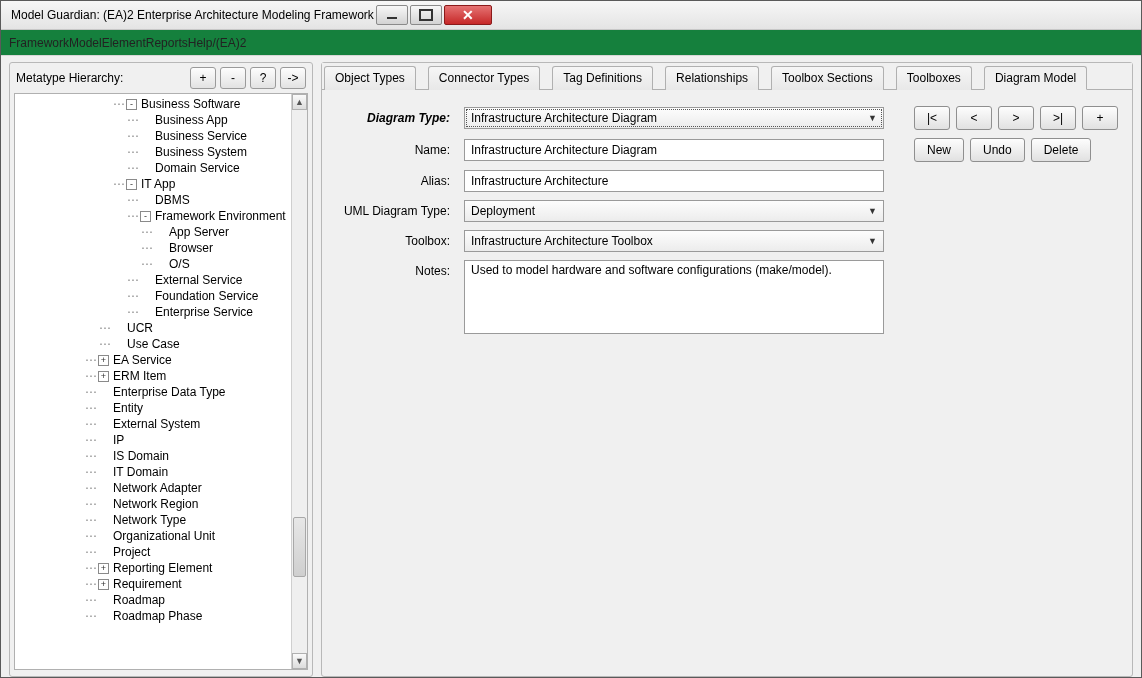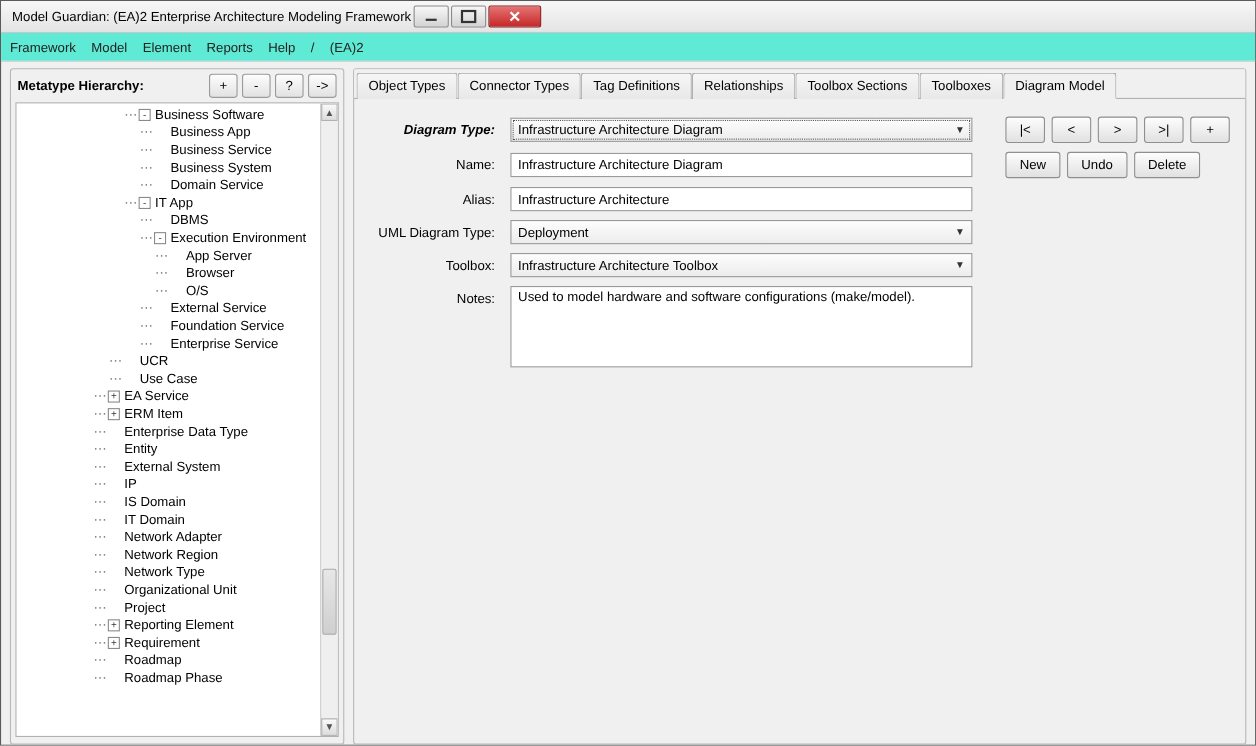--- a/index.html
+++ b/index.html
@@ -4,39 +4,39 @@
 <style>
 * { box-sizing: border-box; font-family: "Segoe UI", Tahoma, sans-serif; font-size: 12px; }
 html, body { margin: 0; padding: 0; width: 1142px; height: 678px; background: #fff; overflow: hidden; }
 .window { width: 1142px; height: 678px; border: 1px solid #5a5a5a; background: #f0f0f0; display: flex; flex-direction: column; }
 .titlebar { height: 29px; background: linear-gradient(#f7f7f7,#e4e4e4); border-bottom: 1px solid #c7c7c7; display: flex; align-items: center; padding: 0 2px 0 10px; }
 .winbtns { display: flex; gap: 0; }
 .winbtn { width: 32px; height: 20px; border: 1px solid #8a8a8a; border-radius: 2px; background: linear-gradient(#f7f7f7,#d3d3d3); display:flex; align-items:center; justify-content:center; margin-left:2px; }
 .winbtn.min::before { content:""; width:10px; height:2px; background:#333; margin-top:6px; }
 .winbtn.max::before { content:""; width:10px; height:8px; border:2px solid #333; }
 .winbtn.close { width:48px; background: linear-gradient(#e57373,#c62828); border-color:#8a1a1a; color:#fff; font-weight:bold; font-size:14px; }
-.menubar { height: 26px; display:flex; align-items:center; padding: 0 8px; gap: 14px; border-bottom:1px solid #d7d7d7; background:#5eead4; }
+.menubar { height: 26px; display:flex; align-items:center; padding: 0 8px; border-bottom:1px solid #d7d7d7; background:#15803d; }
 .menubar span { color:#222; cursor:default; }
 .body { flex:1; display:flex; padding: 6px 8px 0 8px; gap:8px; }
 .leftpanel { width: 336px; border:1px solid #b8b8b8; border-radius:3px; background:#f0f0f0; display:flex; flex-direction:column; }
 .left-header { display:flex; align-items:center; padding:4px 6px; gap:4px; }
-.left-header .lbl { flex:1;font-weight:bold; }
+.left-header .lbl { flex:1; }
 .sqbtn { width:26px; height:22px; border:1px solid #9a9a9a; border-radius:3px; background:linear-gradient(#fdfdfd,#e2e2e2); display:flex; align-items:center; justify-content:center; cursor:default; }
 .tree-wrap { flex:1; margin:0 4px 6px 4px; border:1px solid #b0b0b0; background:#fff; position:relative; overflow:hidden; }
 .tree { position:absolute; inset:0 16px 0 0; overflow:hidden; padding:2px 0; }
 .tree-row { height:16px; line-height:16px; white-space:nowrap; display:flex; align-items:center; color:#000; }
 .tree-row .exp { width:11px; height:11px; border:1px solid #8a8a8a; display:inline-flex; align-items:center; justify-content:center; margin:0 4px 0 0; font-size:9px; line-height:9px; color:#333; background:#fff; }
 .tree-row .dots { color:#888; display:inline-block; letter-spacing:1px; }
 .vscroll { position:absolute; top:0; right:0; bottom:0; width:16px; background:#efefef; border-left:1px solid #cfcfcf; display:flex; flex-direction:column; }
 .vscroll .arrow { height:16px; border:1px solid #b0b0b0; background:linear-gradient(#fafafa,#dcdcdc); display:flex; align-items:center; justify-content:center; font-size:9px; color:#555; }
 .vscroll .track { flex:1; position:relative; }
 .vscroll .thumb { position:absolute; left:1px; right:1px; top:75%; height:60px; background:linear-gradient(#e7e7e7,#cfcfcf); border:1px solid #a8a8a8; border-radius:2px; }
 .rightpanel { flex:1; border:1px solid #b8b8b8; border-radius:3px; background:#f0f0f0; display:flex; flex-direction:column; }
 .tabs { display:flex; padding:2px 2px 0 2px; border-bottom:1px solid #b0b0b0; background:#f0f0f0; }
-.tab { padding:4px 10px; border:1px solid #b0b0b0; border-bottom:none; background:linear-gradient(#f6f6f6,#e8e8e8); margin-right:0; border-top-left-radius:3px; border-top-right-radius:3px; cursor:default; position:relative; top:1px; }
+.tab { padding:4px 10px; border:1px solid #b0b0b0; border-bottom:none; background:linear-gradient(#f6f6f6,#e8e8e8); margin-right:12px; border-top-left-radius:3px; border-top-right-radius:3px; cursor:default; position:relative; top:1px; }
 .tab.active { background:#f0f0f0; border-bottom:1px solid #f0f0f0; font-weight:normal; }
 .form { padding:16px 14px; display:grid; grid-template-columns: 122px 420px auto; row-gap:8px; column-gap:6px; align-items:center; }
 .form .flabel { text-align:right; padding-right:8px; color:#000; }
 .form .flabel.bold { font-weight:bold;font-style:italic; }
 .txt, .combo, .notes { border:1px solid #9a9a9a; background:#fff; height:22px; padding:2px 6px; width:100%; }
 .combo { display:flex; align-items:center; justify-content:space-between; background:linear-gradient(#fdfdfd,#ececec); }
 .combo .arrow { margin-left:auto; font-size:9px; color:#333; }
 .combo.sel { outline:1px dotted #555; outline-offset:-3px; }
 .notes { height:74px; resize:none; }
 .navbtns, .crudbtns { display:flex; gap:6px; }
@@ -127,21 +127,21 @@
             <div class="tree-row">
               <span style="display: inline-block; width: 112px;"></span>
               <span class="dots">⋯</span>
               <span style="display: inline-block; width: 15px;"></span>
               <span>DBMS</span>
             </div>
             <div class="tree-row">
               <span style="display: inline-block; width: 112px;"></span>
               <span class="dots">⋯</span>
               <span class="exp">-</span>
-              <span>Execution Environment</span>
+              <span>Framework Environment</span>
             </div>
             <div class="tree-row">
               <span style="display: inline-block; width: 126px;"></span>
               <span class="dots">⋯</span>
               <span style="display: inline-block; width: 15px;"></span>
               <span>App Server</span>
             </div>
             <div class="tree-row">
               <span style="display: inline-block; width: 126px;"></span>
               <span class="dots">⋯</span>

